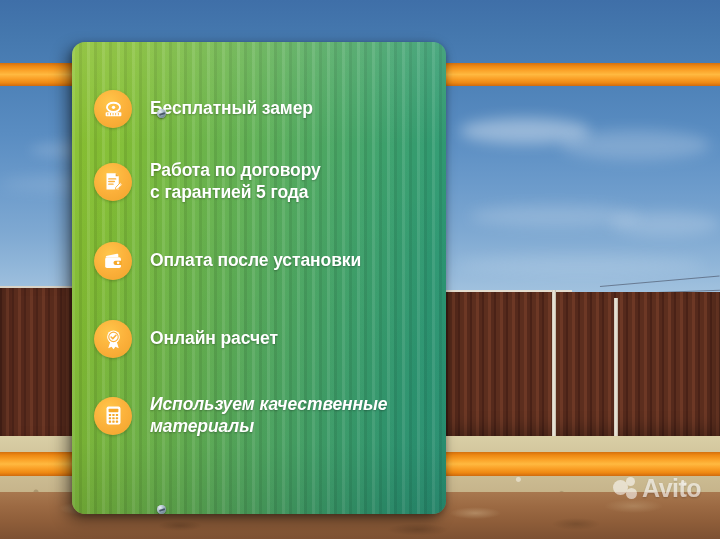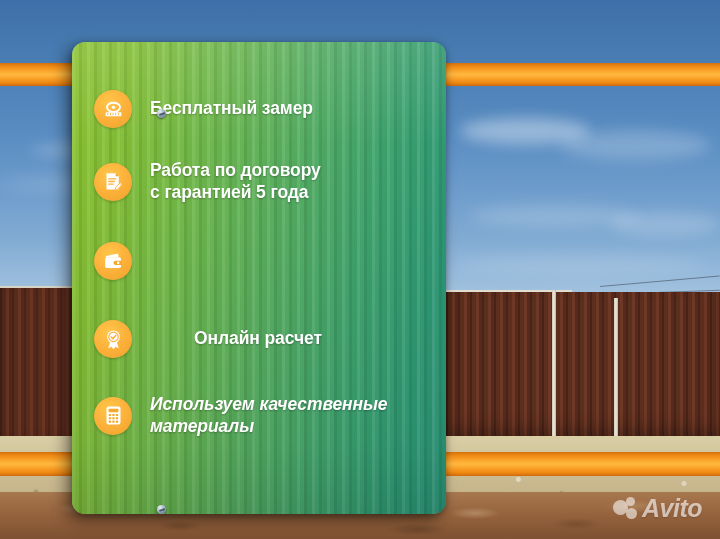--- a/index.html
+++ b/index.html
@@ -163,21 +163,21 @@
   }
   .screw-tl{left:85px;top:67px;}
   .screw-bl{left:85px;top:463px;}
 
   
   .features{position:absolute;left:0;top:0;width:410px;height:472px;}
   .feature{position:absolute;left:22px;display:flex;align-items:center;}
   .f0{top:48px;}
   .f1{top:118px;}
   .f2{top:200px;}
-  .f3{top:278px;gap:44px;}
+  .f3{top:278px;}
   .f4{top:352px;font-style:italic;}
 
   .ficon{
     width:38px;height:38px;border-radius:50%;flex:0 0 38px;
     background:radial-gradient(circle at 40% 32%, #ffc64a 0%, #fbb03a 52%, #f0a32c 100%);
     display:flex;align-items:center;justify-content:center;
     box-shadow:0 1px 3px rgba(0,0,0,.22);
   }
   .ficon svg{display:block;}
 
@@ -185,23 +185,22 @@
     margin-left:18px;color:#ffffff;
     font-size:17.5px;font-weight:bold;line-height:1.24;
     letter-spacing:-0.1px;
     text-shadow:0 1px 2px rgba(0,0,0,.28);
     white-space:pre-line;
     font-stretch:condensed;
   }
 
   
   .avito{
-    position:absolute;left:613px;top:496px;display:flex;align-items:center;
+    position:absolute;left:613px;top:476px;display:flex;align-items:center;
     opacity:.72;
-    font-style:italic;
   }
   .avito .marks{position:relative;width:26px;height:24px;flex:0 0 26px;}
   .avito .marks i{position:absolute;border-radius:50%;background:rgba(255,255,255,.78);display:block;}
   .avito .m1{left:0;top:3px;width:15px;height:15px;}
   .avito .m2{left:13px;top:0px;width:9px;height:9px;}
   .avito .m3{left:13px;top:11px;width:11px;height:11px;}
   .avito .wordmark{
     margin-left:3px;color:rgba(255,255,255,.85);
     font-size:25px;font-weight:bold;letter-spacing:-0.5px;line-height:1;
     text-shadow:0 1px 2px rgba(0,0,0,.25);
@@ -286,20 +285,21 @@
 
       <div class="feature f2">
         <span class="ficon">
           <svg width="21" height="21" viewBox="0 0 24 24">
             <path d="M3 7.5c0-1 .7-1.8 1.7-2L16 3.2c.8-.2 1.5.4 1.5 1.2V7H3z" fill="#fff"></path>
             <rect x="2.5" y="7" width="18" height="12.5" rx="2" fill="#fff"></rect>
             <path d="M14.5 11h7v5h-7a2.5 2.5 0 0 1 0-5z" fill="#f5a829"></path>
             <circle cx="17.3" cy="13.5" r="1.5" fill="#fff"></circle>
           </svg>
         </span>
+        <span class="ftext">Оплата после установки</span>
       </div>
 
       <div class="feature f3">
         <span class="ficon">
           <svg width="21" height="21" viewBox="0 0 24 24">
             <path d="M8.3 14.5L6 22l3.8-1.6L12 23l2.2-2.6L18 22l-2.3-7.5z" fill="#fff"></path>
             <circle cx="12" cy="9" r="7.3" fill="#fff"></circle>
             <circle cx="12" cy="9" r="5.4" fill="none" stroke="#fbb03a" stroke-width="1.3"></circle>
             <path d="M9.3 9.1l1.9 1.9 3.6-3.9" fill="none" stroke="#fbb03a" stroke-width="1.8" stroke-linecap="round" stroke-linejoin="round"></path>
           </svg>

